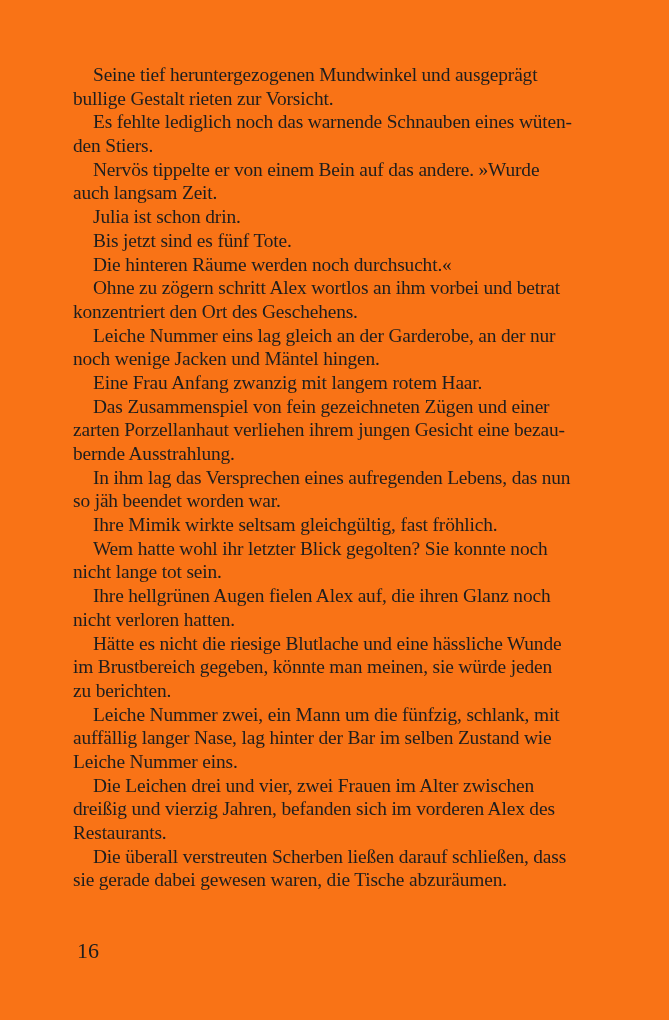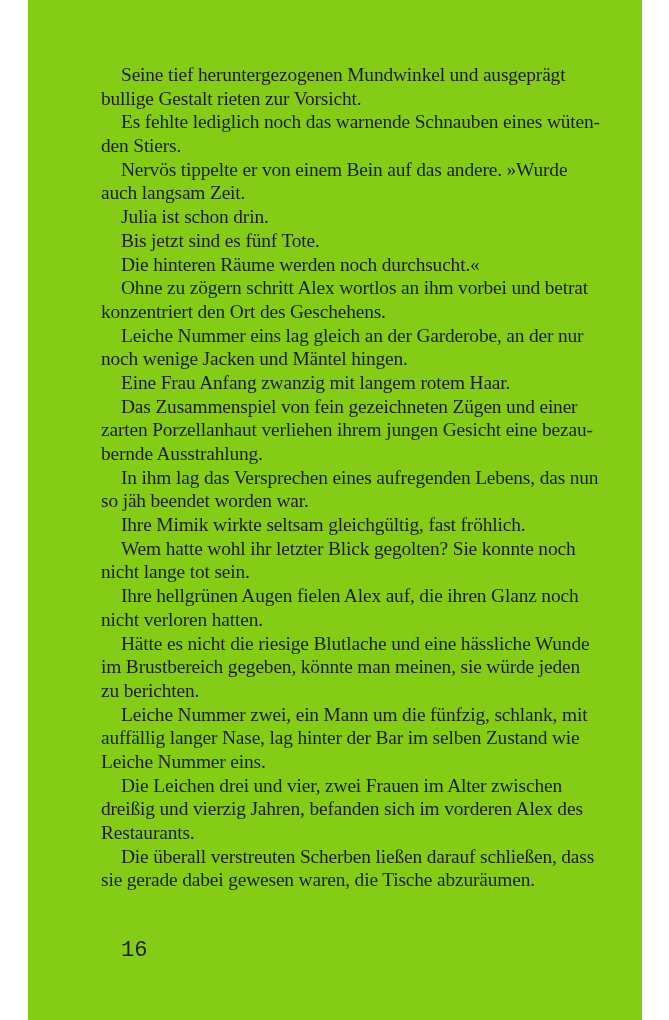--- a/index.html
+++ b/index.html
@@ -11,49 +11,47 @@
       width: 669px;
       height: 1020px;
       position: relative;
       overflow: hidden;
       color: #1e1e1e;
       font-family: "Liberation Serif", "DejaVu Serif", serif;
     }
     .page {
       position: absolute;
       left: 0; top: 0;
-      width: 614px;
+      width: 669px;
       height: 1020px;
-      background: #84cc16;
-      margin-left: 28px;
+      background: #f97316;
     }
     .text-block {
       position: absolute;
       left: 73px;
       top: 63px;
       width: 507px;
       font-size: 19.4px;
       line-height: 23.7px;
       letter-spacing: -0.15px;
     }
     .line {
       display: block;
       white-space: nowrap;
       height: 23.7px;
     }
     .line.indent {
       padding-left: 20px;
     }
     .page-number {
       position: absolute;
-      left: 93px;
+      left: 77px;
       top: 938px;
       font-size: 22px;
       line-height: 26px;
-      font-family: Liberation Mono, monospace;
     }
   </style>
 </head>
 <body>
 
 <div class="page">
   <div class="text-block" id="text-block">
       <span class="line indent">Seine tief heruntergezogenen Mundwinkel und ausgeprägt</span>
       <span class="line">bullige Gestalt rieten zur Vorsicht.</span>
       <span class="line indent">Es fehlte lediglich noch das warnende Schnauben eines wüten-</span>

